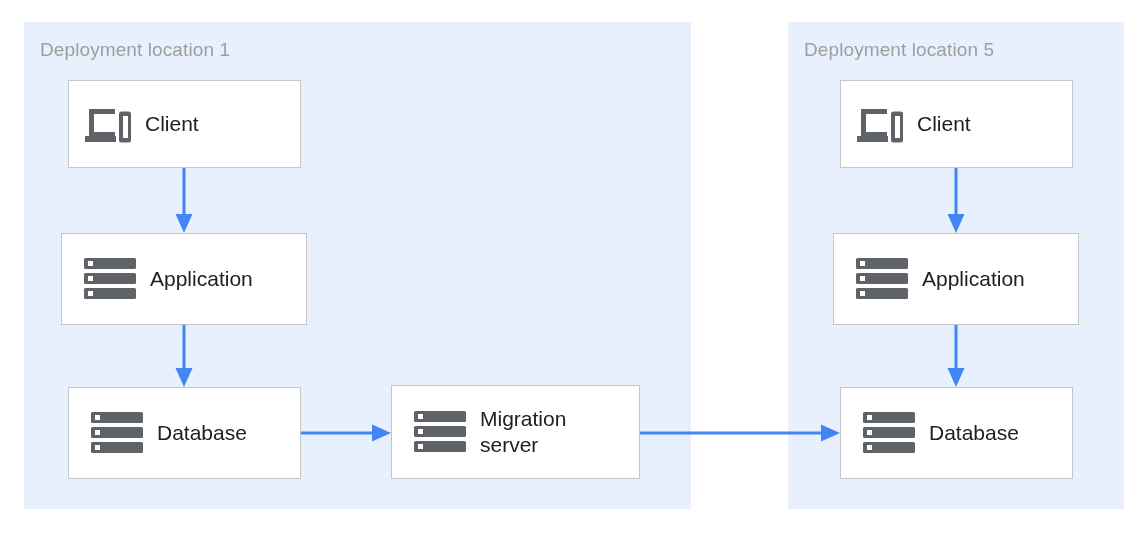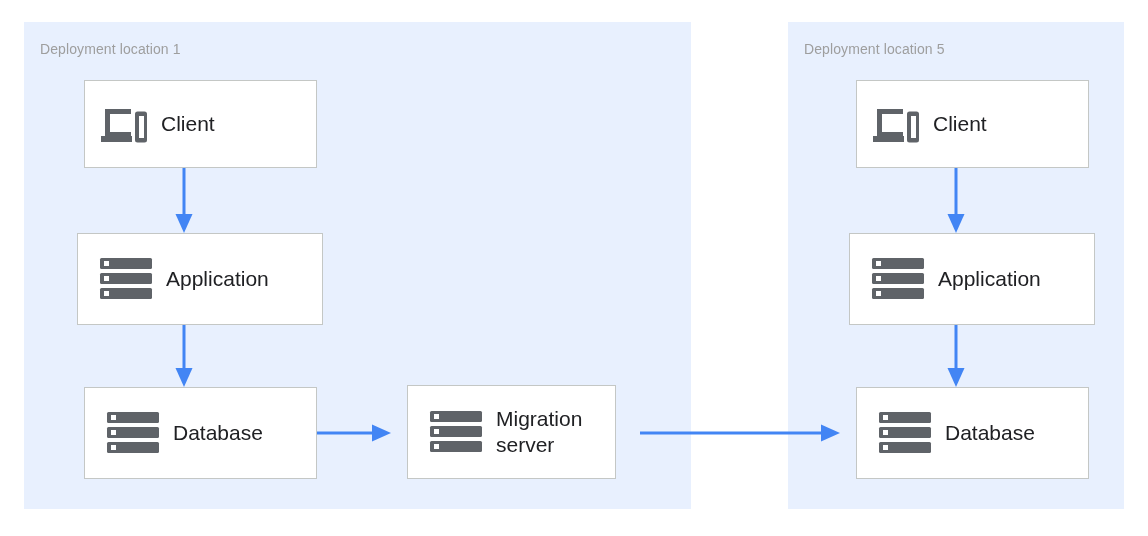--- a/index.html
+++ b/index.html
@@ -2,25 +2,25 @@
 <html><head>
 <meta charset="utf-8">
 <style>
   html,body{margin:0;padding:0;background:#ffffff;}
   body{width:1148px;height:536px;position:relative;overflow:hidden;
        font-family:"Liberation Sans","DejaVu Sans",sans-serif;}
 
   #canvas{position:absolute;left:0;top:0;width:1148px;height:536px;}
 
   .zone{position:absolute;background:#e8f0fe;}
-  .zone-label{position:absolute;color:#9e9e9e;font-size:14px;line-height:19px;
+  .zone-label{position:absolute;color:#9e9e9e;font-size:19px;line-height:19px;
               white-space:nowrap;letter-spacing:0.1px;}
 
   .node{position:absolute;background:#ffffff;border:1px solid #c4c7c5;
-        box-sizing:border-box;display:flex;align-items:center;margin-left:16px;}
+        box-sizing:border-box;display:flex;align-items:center;}
   .node .lbl{font-size:21px;line-height:26px;color:#202124;white-space:pre-line;}
 
   
   .icowrap{display:flex;align-items:center;justify-content:center;}
 
   svg{display:block;overflow:visible;}
   .edge-layer{position:absolute;left:0;top:0;width:1148px;height:536px;pointer-events:none;}
 </style>
 </head>
 <body>
@@ -85,21 +85,21 @@
           <rect x="0" y="0" width="52" height="11" rx="1.5" fill="#5f6368"></rect>
           <rect x="4" y="3" width="5" height="5" fill="#ffffff"></rect>
           <rect x="0" y="15" width="52" height="11" rx="1.5" fill="#5f6368"></rect>
           <rect x="4" y="18" width="5" height="5" fill="#ffffff"></rect>
           <rect x="0" y="30" width="52" height="11" rx="1.5" fill="#5f6368"></rect>
           <rect x="4" y="33" width="5" height="5" fill="#ffffff"></rect>
         </svg>
       </span>
       <span class="lbl" style="color: rgb(32, 33, 36);">Database</span>
     </div>
-    <div class="node" style="left: 391px; top: 385px; width: 209px; height: 94px; background: rgb(255, 255, 255); border-color: rgb(196, 199, 197);">
+    <div class="node" style="left: 391px; top: 385px; width: 249px; height: 94px; background: rgb(255, 255, 255); border-color: rgb(196, 199, 197);">
       <span class="icowrap" style="margin-left: 22px; margin-right: 14px;">
         <svg width="52" height="42" viewBox="0 0 52 42">
           <rect x="0" y="0" width="52" height="11" rx="1.5" fill="#5f6368"></rect>
           <rect x="4" y="3" width="5" height="5" fill="#ffffff"></rect>
           <rect x="0" y="15" width="52" height="11" rx="1.5" fill="#5f6368"></rect>
           <rect x="4" y="18" width="5" height="5" fill="#ffffff"></rect>
           <rect x="0" y="30" width="52" height="11" rx="1.5" fill="#5f6368"></rect>
           <rect x="4" y="33" width="5" height="5" fill="#ffffff"></rect>
         </svg>
       </span>

